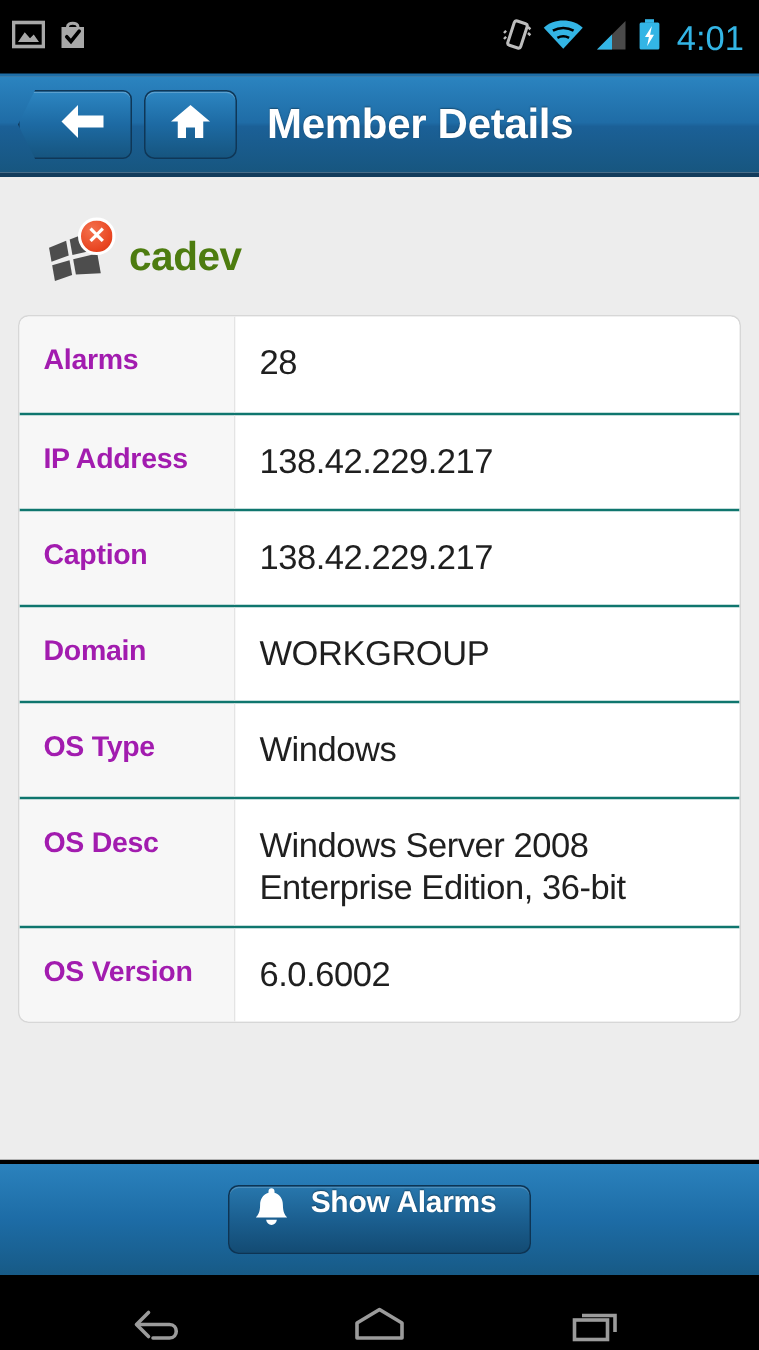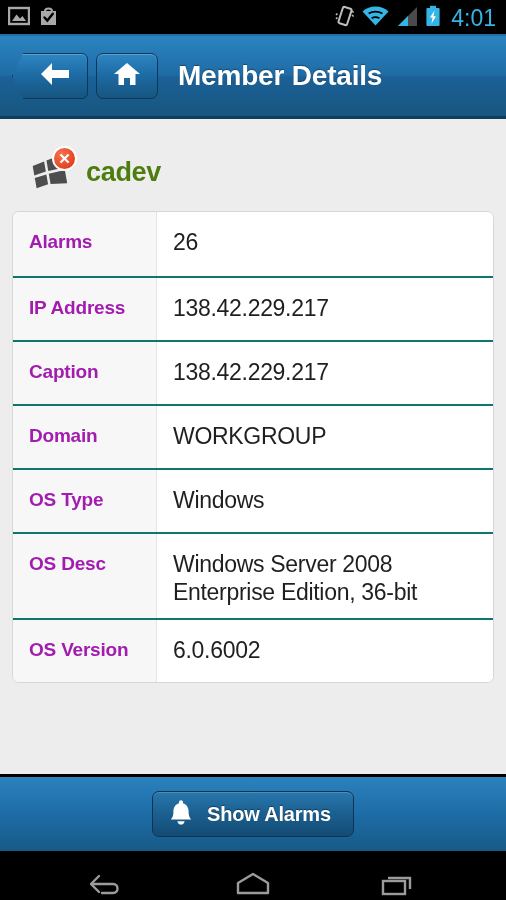--- a/index.html
+++ b/index.html
@@ -15,21 +15,21 @@
   #screen {
     position: relative;
     width: 506px;
     height: 900px;
     background: #ededed;
     overflow: hidden;
   }
 
   
   #statusbar {
-    height: 36px;
+    height: 51px;
     background: #000;
     display: flex;
     align-items: center;
     padding: 0 10px 0 8px;
     position: relative;
   }
   #status-left { display: flex; align-items: center; gap: 8px; }
   #status-right {
     margin-left: auto;
     display: flex;
@@ -45,21 +45,21 @@
   }
   .statusbar-underline {
     position: absolute;
     left: 0; right: 0; bottom: 0;
     height: 2px;
     background: #1f6fa8;
   }
 
   
   #header {
-    height: 83px;
+    height: 67px;
     background: linear-gradient(to bottom, #2b84c0 0%, #1f6ca6 48%, #1b6097 52%, #17567f 100%);
     border-bottom: 3px solid #123c5c;
     display: flex;
     align-items: center;
     padding-left: 12px;
     position: relative;
   }
   .hdr-btn {
     height: 46px;
     border: 1px solid #0f3757;
@@ -182,21 +182,20 @@
     justify-content: center;
   }
   #btn-show-alarms {
     height: 46px;
     padding: 0 22px 0 16px;
     border-radius: 7px;
     border: 1px solid #0e3453;
     background: linear-gradient(to bottom, #2877ad 0%, #1b5f90 50%, #134b73 100%);
     box-shadow: inset 0 1px 0 rgba(255,255,255,0.18);
     display: flex;
-    align-items: center;
     gap: 14px;
     cursor: pointer;
   }
   #btn-show-alarms .lbl {
     color: #fff;
     font-size: 20px;
     font-weight: bold;
     text-shadow: 0 -1px 1px rgba(0,0,0,0.4);
     letter-spacing: -0.2px;
   }
@@ -314,21 +313,21 @@
           </g>
         </svg>
         <span class="badge-x">✕</span>
       </span>
       <span id="device-name">cadev</span>
     </div>
 
     <div id="detail-table">
       <div class="trow">
         <div class="tlabel">Alarms</div>
-        <div class="tvalue">26</div>
+        <div class="tvalue">28</div>
       </div>
       <div class="trow">
         <div class="tlabel">IP Address</div>
         <div class="tvalue">138.42.229.217</div>
       </div>
       <div class="trow">
         <div class="tlabel">Caption</div>
         <div class="tvalue">138.42.229.217</div>
       </div>
       <div class="trow">

